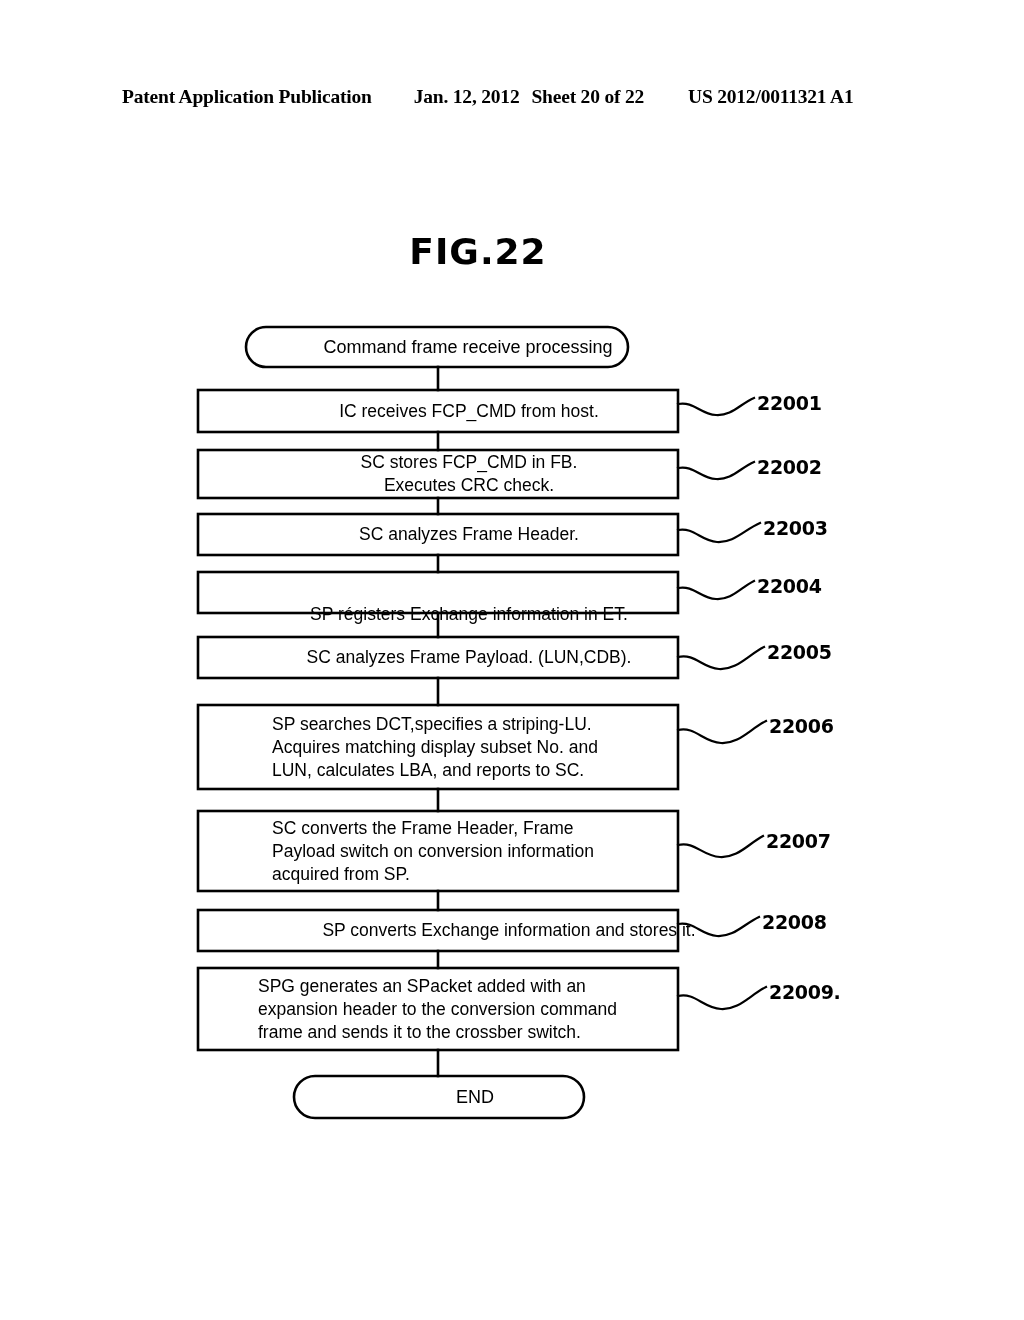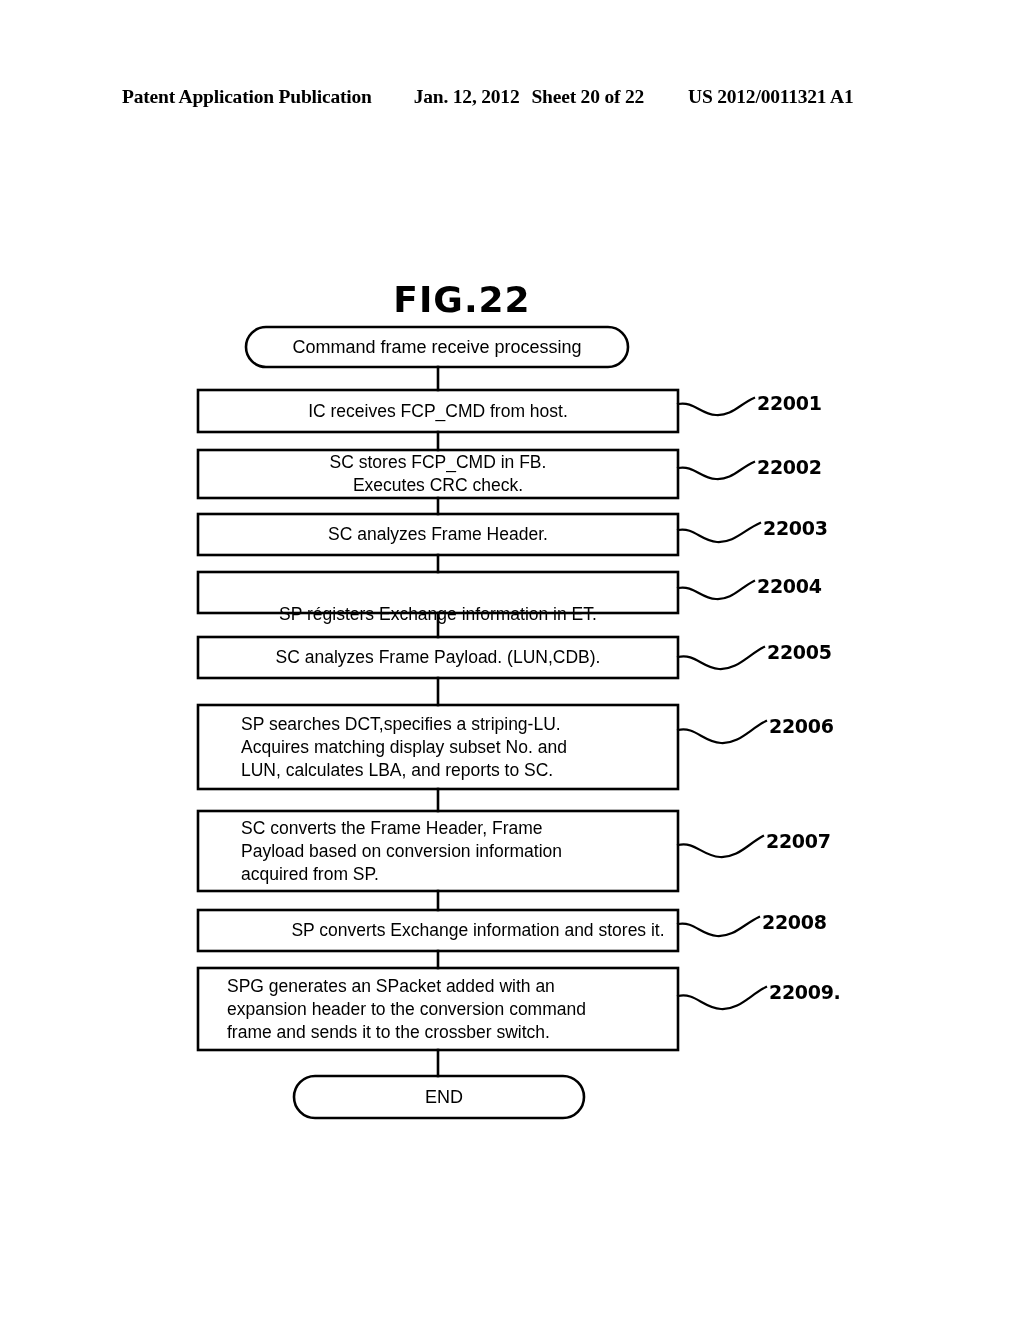--- a/index.html
+++ b/index.html
@@ -33,28 +33,27 @@
   }
   #patent-header .h-pub { }
   #patent-header .h-date { margin-left: 42px; text-align: right; }
   #patent-header .h-sheet { margin-left: 12px; }
   #patent-header .h-num { margin-left: 44px; }
 
   
   #figure-title {
     position: absolute;
     top: 231px;
-    left: 0;
+    left: 16px;
     width: 924px;
     text-align: center;
     font-family: "DejaVu Sans", sans-serif;
     font-weight: bold;
     font-size: 36px;
     letter-spacing: 1px;
-    margin-top: 48px;
   }
 
   
   #flowchart {
     position: absolute;
     top: 0;
     left: 0;
     width: 1024px;
     height: 1320px;
   }
@@ -67,20 +66,21 @@
   }
 
   
   .node-text {
     position: absolute;
     font-family: "Liberation Sans", sans-serif;
     font-size: 17.5px;
     line-height: 23px;
     color: #000;
     white-space: pre-line;
+    padding-left: 31px;
   }
   .node-text.center {
     text-align: center;
     display: flex;
     align-items: center;
     justify-content: center;
   }
   .node-text.left {
     text-align: left;
     display: flex;
@@ -175,21 +175,21 @@
 
   <div class="node-text center" style="left:198px; top:572px; width:480px; height:53px;margin-top:16px;">SP régisters Exchange information in ET.</div>
 
   <div class="node-text center" style="left:198px; top:637px; width:480px; height:41px;">SC analyzes Frame Payload. (LUN,CDB).</div>
 
   <div class="node-text left" style="left:241px; top:705px; width:430px; height:84px;">SP searches DCT,specifies a striping-LU.
 Acquires matching display subset No. and
 LUN, calculates LBA, and reports to SC.</div>
 
   <div class="node-text left" style="left:241px; top:811px; width:430px; height:80px;">SC converts the Frame Header, Frame
-Payload based on conversion information
+Payload switch on conversion information
 acquired from SP.</div>
 
   <div class="node-text center" style="left:198px; top:910px; width:480px; height:41px;margin-left:40px;">SP converts Exchange information and stores it.</div>
 
   <div class="node-text left" style="left:227px; top:968px; width:444px; height:82px;">SPG generates an SPacket added with an
 expansion header to the conversion command
 frame and sends it to the crossber switch.</div>
 
   <div class="node-text center term-text" style="left:294px; top:1076px; width:300px; height:42px;">END</div>
 

